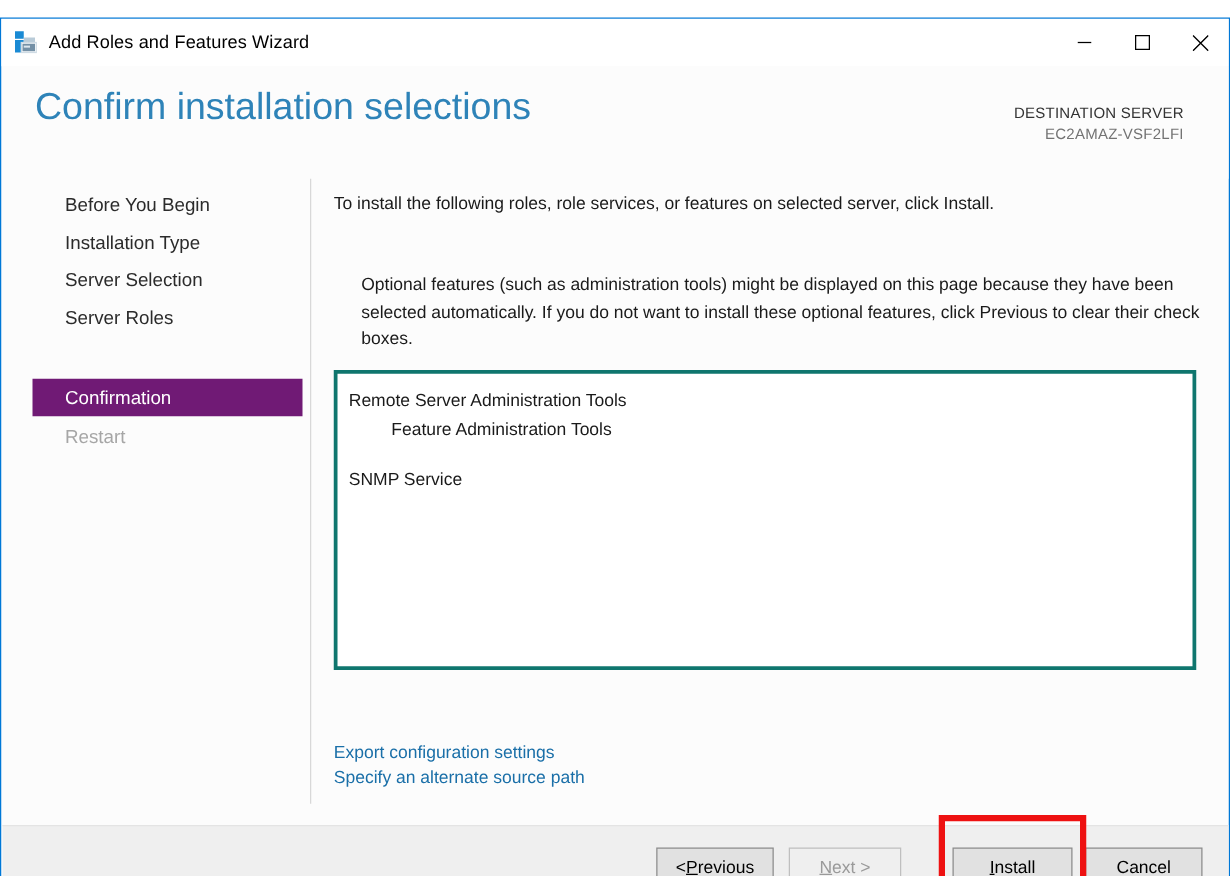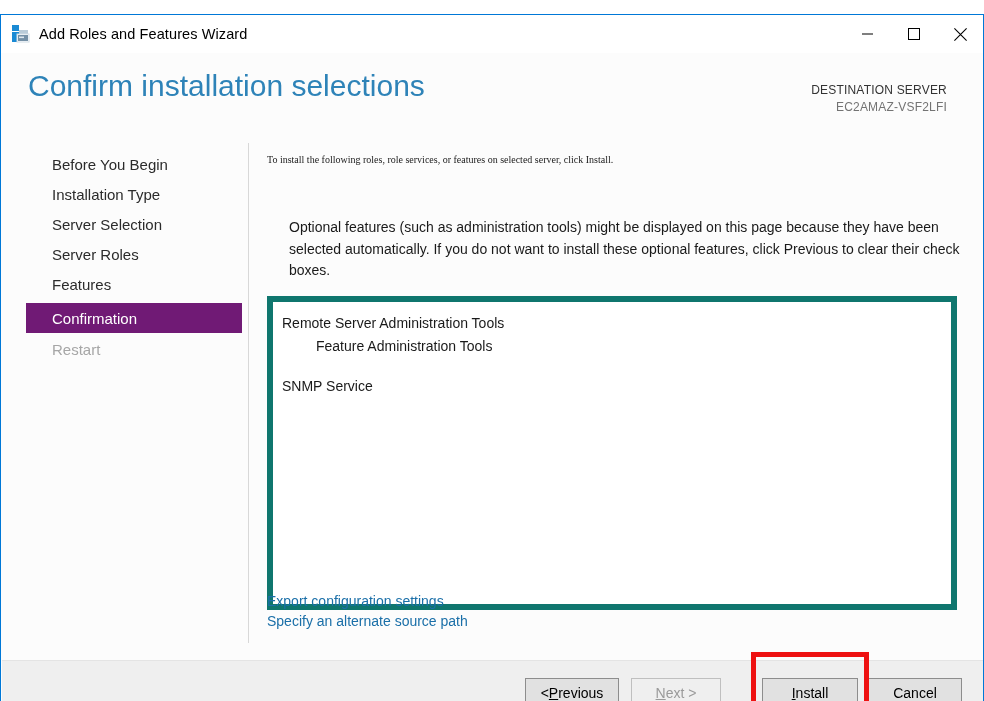--- a/index.html
+++ b/index.html
@@ -143,24 +143,23 @@
     position: absolute;
     left: 248px;
     top: 128px;
     width: 734px;
     height: 517px;
   }
   #intro-text {
     position: absolute;
     left: 18px;
     top: 11px;
-    font-size: 10px;
+    font-size: 14px;
     color: #1a1a1a;
     white-space: nowrap;
-    font-family: Liberation Serif, serif;
   }
 
   #restart-row {
     position: absolute;
     left: 18px;
     top: 42px;
     width: 709px;
     height: 22px;
   }
   #restart-checkbox {
@@ -202,23 +201,23 @@
     color: #1a1a1a;
     line-height: 21.5px;
     margin-left: 22px;
   }
 
   #feature-list {
     position: absolute;
     left: 18px;
     top: 153px;
     width: 690px;
-    height: 314px;
-    box-sizing: border-box;
-    border: 6px solid #0f766e;
+    height: 240px;
+    box-sizing: border-box;
+    border: 3px solid #0f766e;
     background: #ffffff;
     padding: 10px 0 0 9px;
     overflow: hidden;
   }
   .list-line {
     font-size: 14px;
     color: #1a1a1a;
     line-height: 23px;
     white-space: nowrap;
     cursor: default;
@@ -342,23 +341,20 @@
     </div>
     <div class="nav-item" style="top:36px;">
       <span>Installation Type</span>
     </div>
     <div class="nav-item" style="top:66px;">
       <span>Server Selection</span>
     </div>
     <div class="nav-item" style="top:96px;">
       <span>Server Roles</span>
     </div>
-    <div class="nav-item" style="top:126px;">
-      <span>Features</span>
-    </div>
     <div class="nav-item selected" style="top:160px;">
       <span>Confirmation</span>
     </div>
     <div class="nav-item disabled" style="top:191px;">
       <span>Restart</span>
     </div>
   </div>
   <div id="sidebar-divider"></div>
 
   <div id="content">

